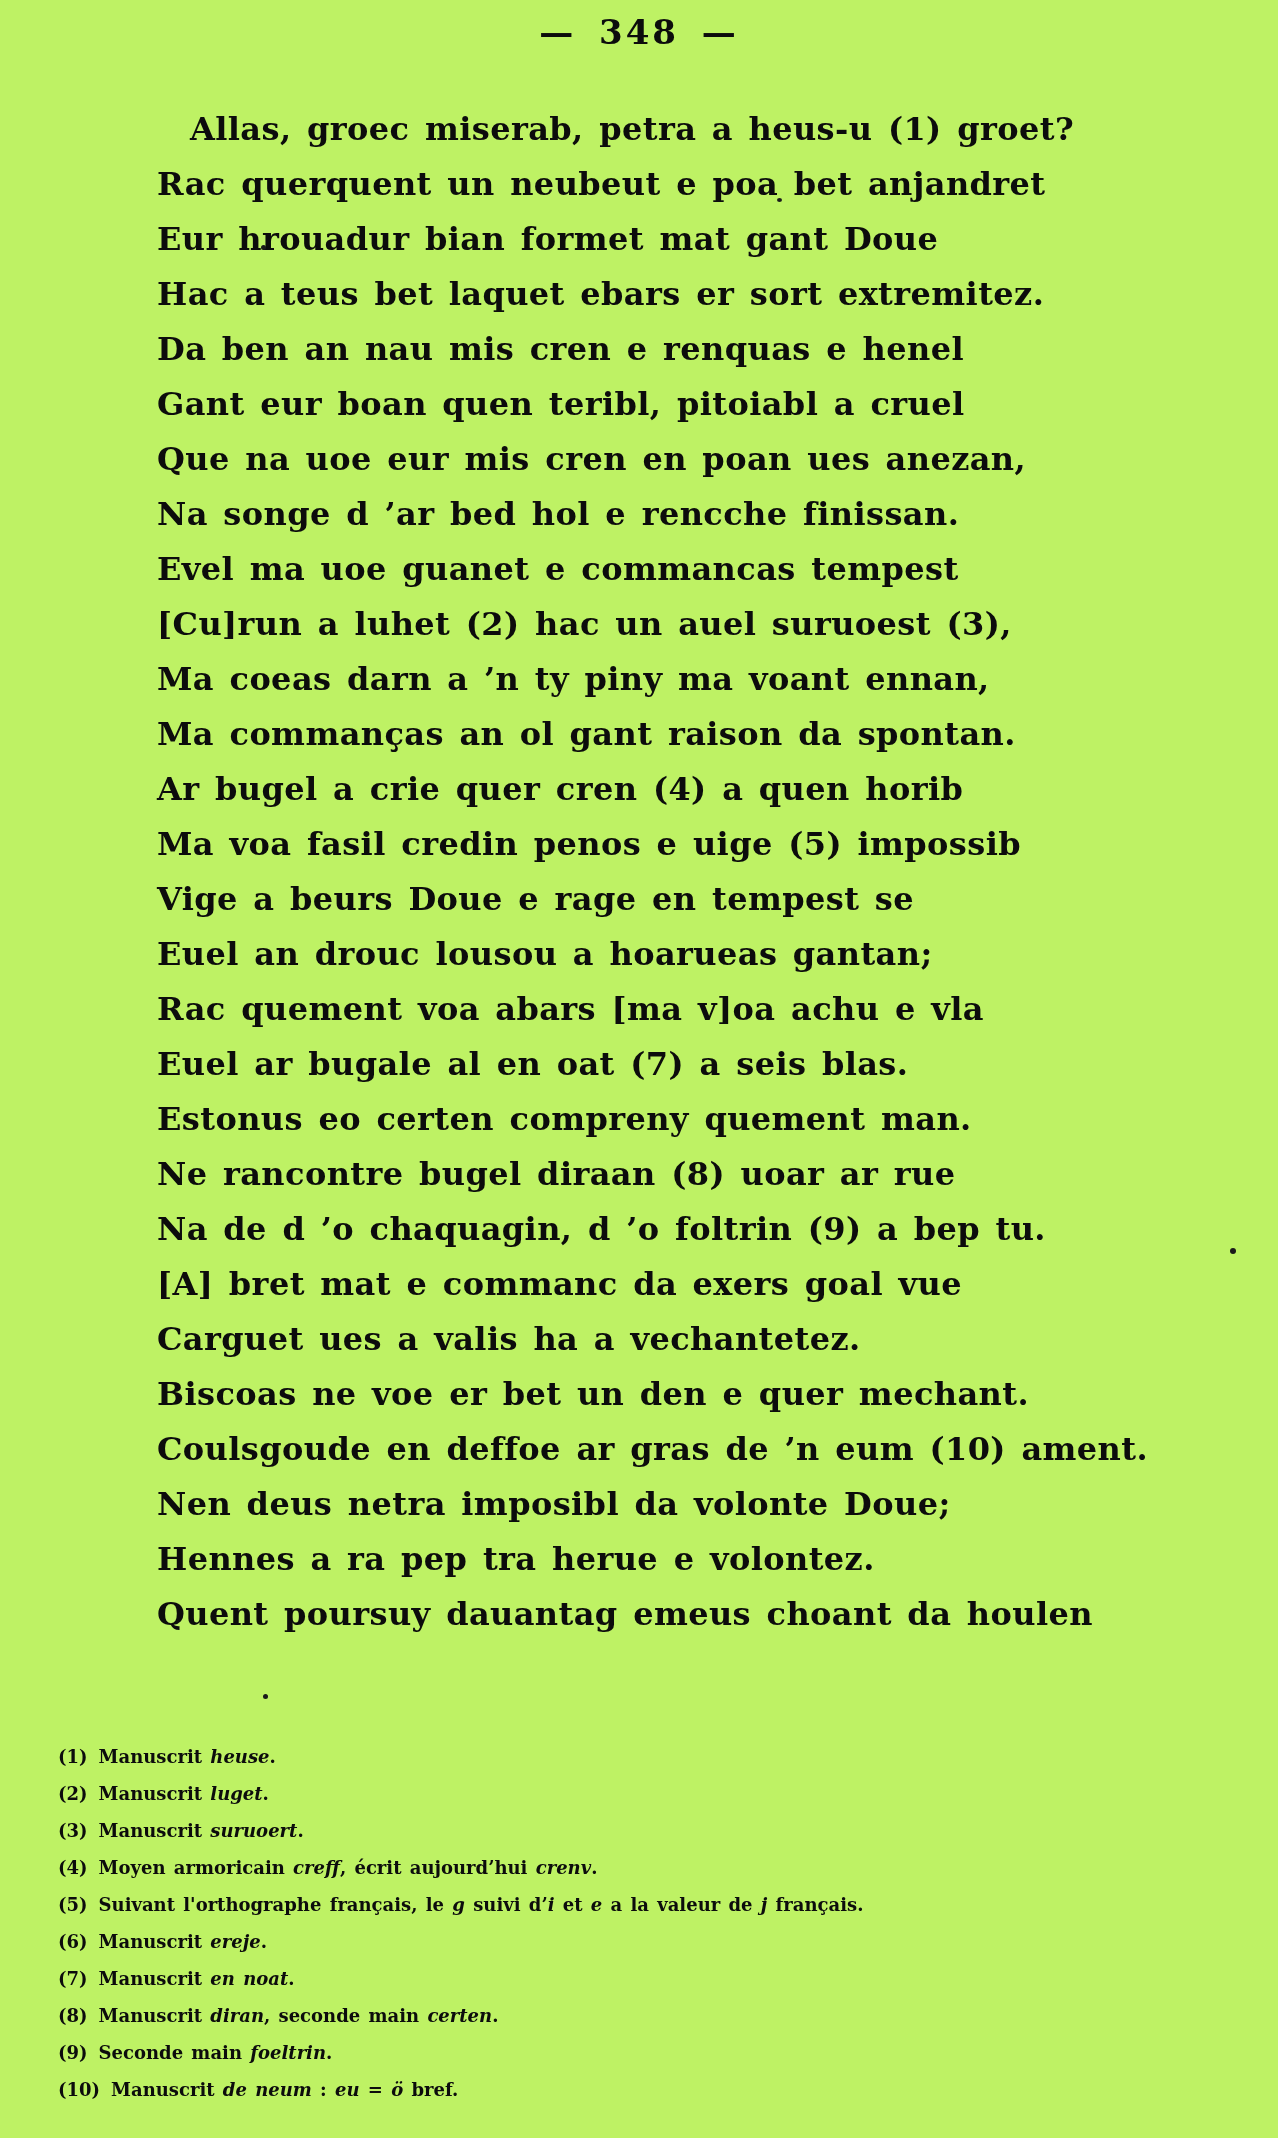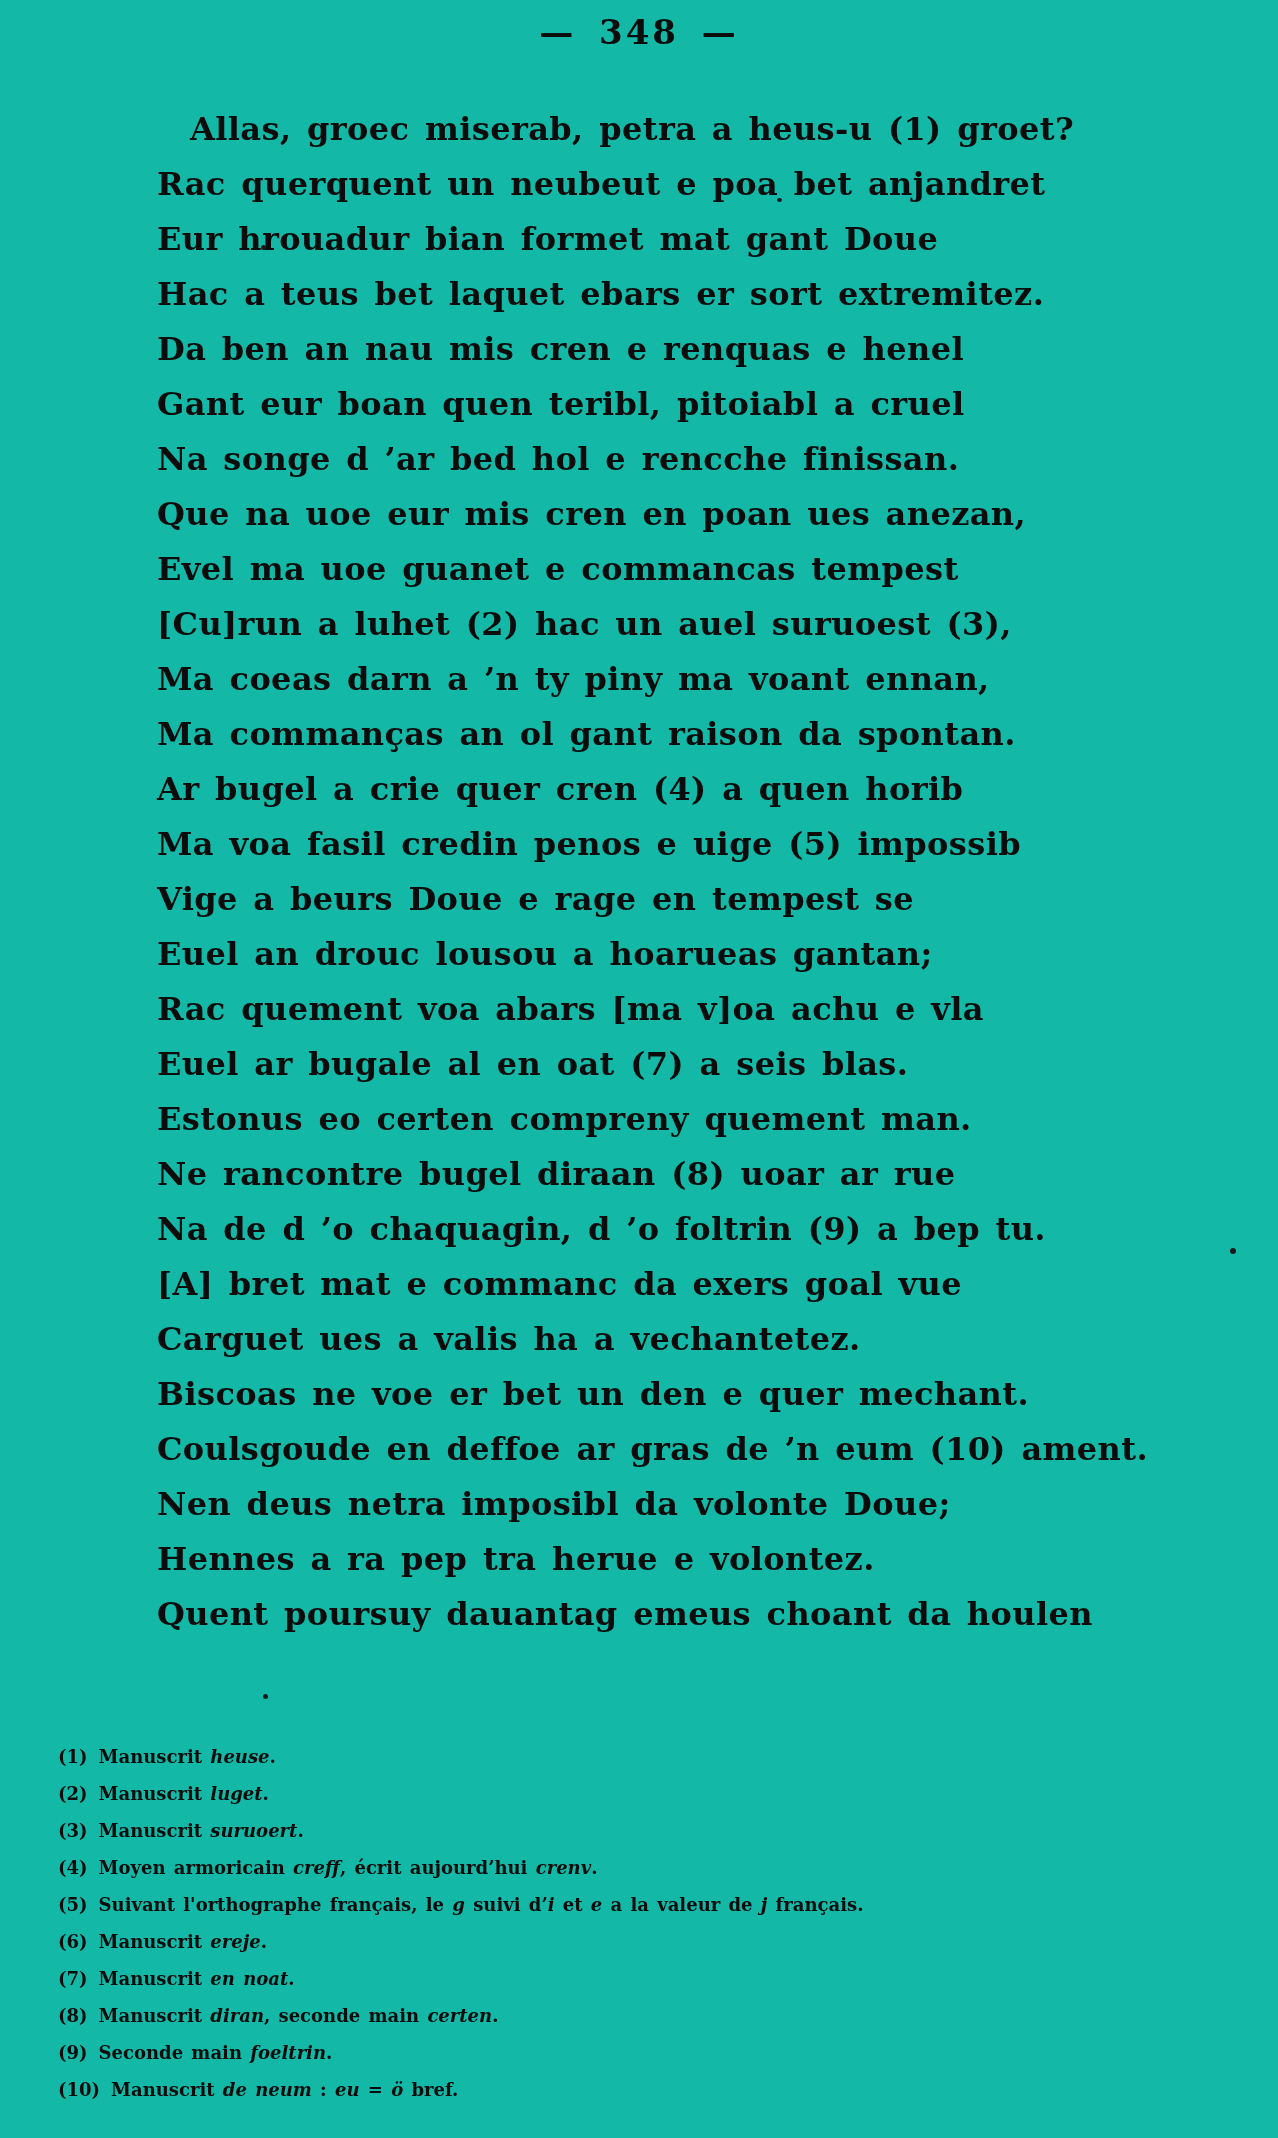--- a/index.html
+++ b/index.html
@@ -1,21 +1,21 @@
 <!DOCTYPE html>
 <html><head>
 <meta charset="utf-8">
 <style>
   html, body { margin: 0; padding: 0; background: #e8e8e4; }
   .page {
     position: relative;
     width: 1278px;
     height: 2138px;
     margin: 0 auto;
-    background: #14b8a6;
+    background: #bef264;
     color: #0c0c0c;
     font-family: "DejaVu Serif", "Liberation Serif", serif;
     overflow: hidden;
   }
   .page-number {
     position: absolute;
     top: 12px;
     left: 0;
     width: 100%;
     text-align: center;
@@ -67,22 +67,22 @@
 
   <div class="page-number">— 348 —</div>
 
   <div class="poem">
     <div class="poem-line first">Allas, groec miserab, petra a heus-u (1) groet?</div>
     <div class="poem-line">Rac querquent un neubeut e poa bet anjandret</div>
     <div class="poem-line">Eur hrouadur bian formet mat gant Doue</div>
     <div class="poem-line">Hac a teus bet laquet ebars er sort extremitez.</div>
     <div class="poem-line">Da ben an nau mis cren e renquas e henel</div>
     <div class="poem-line">Gant eur boan quen teribl, pitoiabl a cruel</div>
+    <div class="poem-line">Que na uoe eur mis cren en poan ues anezan,</div>
     <div class="poem-line">Na songe d ’ar bed hol e rencche finissan.</div>
-    <div class="poem-line">Que na uoe eur mis cren en poan ues anezan,</div>
     <div class="poem-line">Evel ma uoe guanet e commancas tempest</div>
     <div class="poem-line">[Cu]run a luhet (2) hac un auel suruoest (3),</div>
     <div class="poem-line">Ma coeas darn a ’n ty piny ma voant ennan,</div>
     <div class="poem-line">Ma commanças an ol gant raison da spontan.</div>
     <div class="poem-line">Ar bugel a crie quer cren (4) a quen horib</div>
     <div class="poem-line">Ma voa fasil credin penos e uige (5) impossib</div>
     <div class="poem-line">Vige a beurs Doue e rage en tempest se</div>
     <div class="poem-line">Euel an drouc lousou a hoarueas gantan;</div>
     <div class="poem-line">Rac quement voa abars [ma v]oa achu e vla</div>
     <div class="poem-line">Euel ar bugale al en oat (7) a seis blas.</div>

